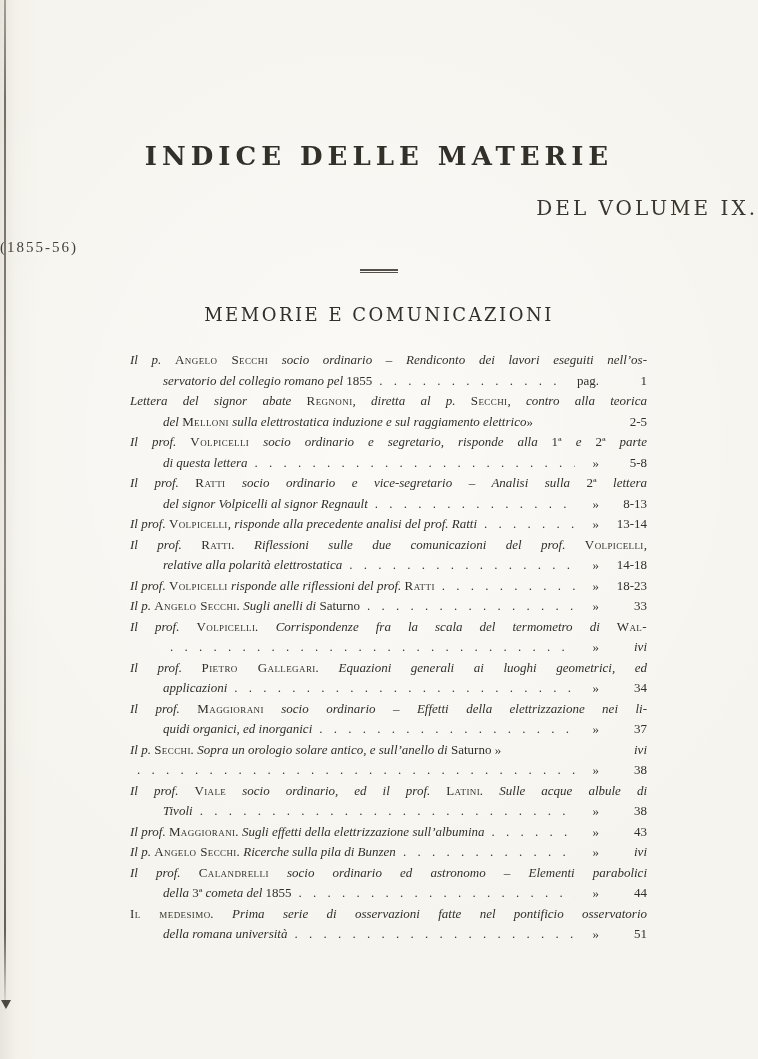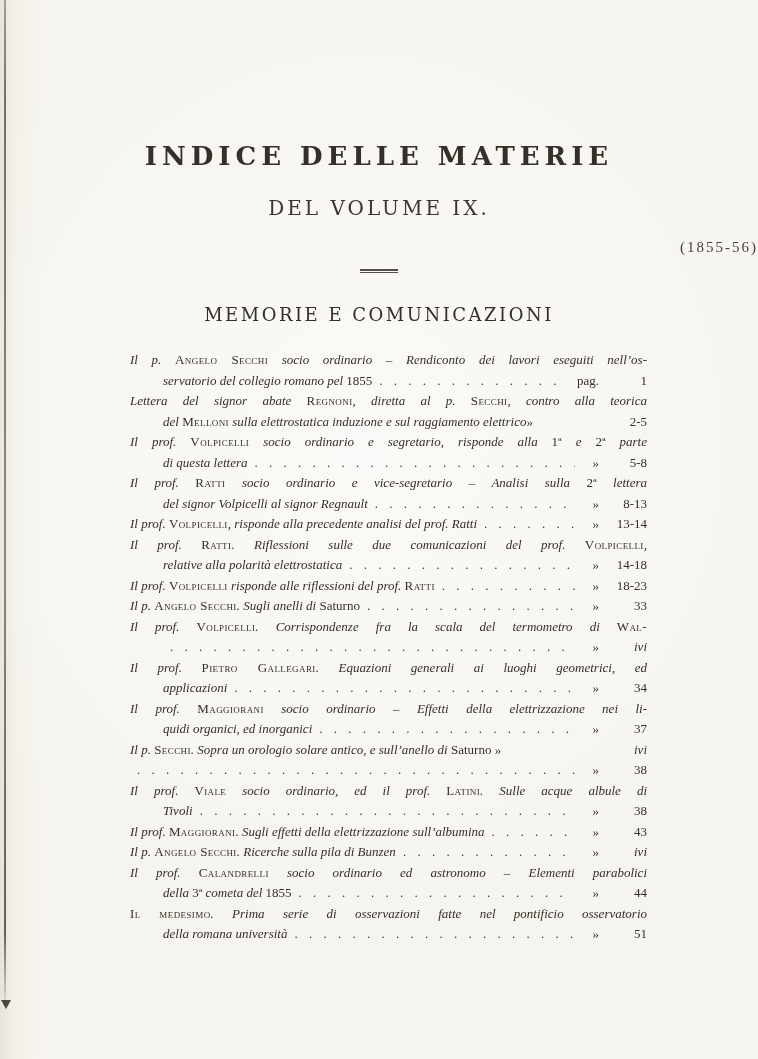--- a/index.html
+++ b/index.html
@@ -40,34 +40,33 @@
     padding-top: 141px;
     text-align: center;
     font-family: "DejaVu Serif", serif;
     font-weight: 700;
     font-size: 26px;
     letter-spacing: 5px;
     color: #33302a;
   }
   .subtitle {
     margin-top: 25px;
-    text-align: center;
+    text-align: right;
     font-family: "DejaVu Serif", serif;
     font-weight: 400;
     font-size: 20px;
     letter-spacing: 3px;
     color: #3a362f;
   }
   .year {
     margin-top: 19px;
-    text-align: right;
+    text-align: left;
     font-size: 15px;
     letter-spacing: 2px;
     color: #45413a;
-    padding-left: 17px;
   }
   .double-rule {
     width: 38px;
     height: 4px;
     margin: 13px auto 0 auto;
     border-top: 2px solid #55514a;
     border-bottom: 1px solid #55514a;
   }
   .section {
     margin-top: 31px;

